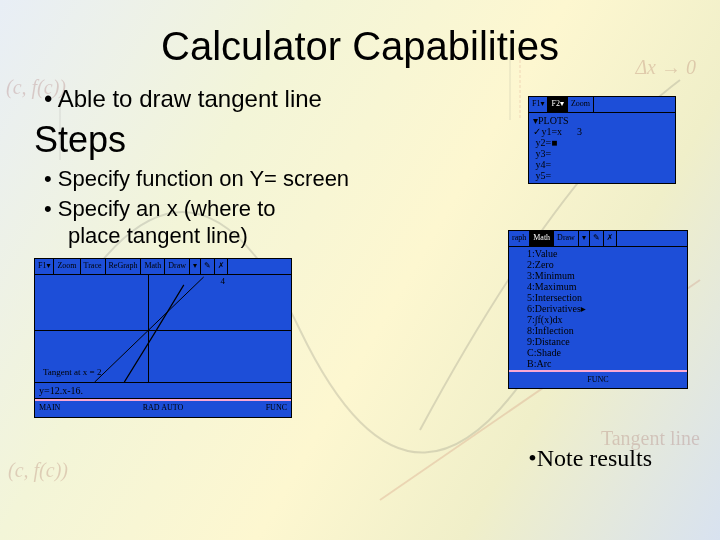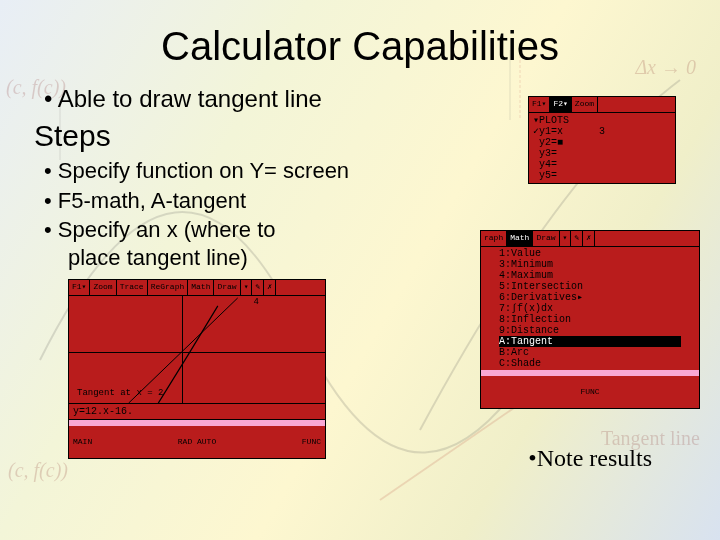--- a/index.html
+++ b/index.html
@@ -35,81 +35,80 @@
   h1 {
     text-align: center;
     font-weight: 400;
     font-size: 40px;
     margin-bottom: 16px;
   }
   .left-col { flex: 1; }
   .bullets { list-style: none; font-size: 24px; margin: 4px 0 6px 10px; }
   .bullets li::before { content: "• "; }
   .steps-heading {
-    font-size: 30px;
+    font-size: 36px;
     font-weight: 400;
     margin: 6px 0 4px 0;
   }
   .subbullets { list-style: none; font-size: 22px; margin-left: 10px; line-height: 1.25; }
   .subbullets li { margin-bottom: 2px; }
   .subbullets li::before { content: "•  "; }
   .sub-indent { display: block; padding-left: 24px; }
 
   
   .calc {
-    background: #b91c1c;
+    background: #1d4ed8;
     border: 1px solid #000;
-    font-family: Liberation Mono, monospace;
+    font-family: Liberation Serif, serif;
     font-size: 10px;
     color: #000;
     line-height: 1.1;
     position: relative;
-    margin-left: 34px;
   }
   .calc-toolbar {
     display: flex;
     align-items: stretch;
     border-bottom: 1px solid #000;
     height: 16px;
     font-size: 8px;
   }
   .tbtn {
     border-right: 1px solid #000;
     padding: 1px 3px;
     display: flex;
     align-items: center;
     white-space: nowrap;
   }
   .tbtn.inv { background: #000; color: #fff; }
   .calc-status {
     display: flex;
     justify-content: space-between;
-    border-top: 6px solid #f9a8d4;
+    border-top: 2px solid #f9a8d4;
     font-size: 8px;
-    padding: 16px 4px;
+    padding: 8px 4px;
     height: 12px;
     align-items: center;
   }
 
   
   .calc-yeq {
     width: 148px;
     position: absolute;
     top: 96px;
     right: 44px;
   }
   .yeq-body { padding: 2px 4px; }
   .yeq-body div { white-space: pre; }
 
   
   .calc-menu {
-    width: 220px;
+    width: 180px;
     position: absolute;
     top: 230px;
-    right: 20px;
+    right: 32px;
   }
   .menu-body { padding: 1px 18px; }
   .menu-body div { white-space: pre; }
   .menu-body .sel { background: #000; color: #fff; }
 
   
   .calc-graph {
     width: 258px;
     margin-top: 8px;
   }
@@ -158,21 +157,20 @@
 <div class="content">
   <h1>Calculator Capabilities</h1>
 
   <div class="left-col">
     <ul class="bullets">
       <li>Able to draw tangent line</li>
     </ul>
     <div class="steps-heading">Steps</div>
     <ul class="subbullets">
       <li>Specify function on Y= screen</li>
-      <li>F5-math, A-tangent</li>
       <li>
         <span>Specify an x (where to</span>
         <span class="sub-indent">place tangent line)</span>
       </li>
     </ul>
 
     <div class="calc calc-graph">
       <div class="calc-toolbar">
         <span class="tbtn">F1▾</span>
         <span class="tbtn">Zoom</span>
@@ -223,30 +221,30 @@
     <div class="calc-toolbar">
       <span class="tbtn">raph</span>
       <span class="tbtn inv">Math</span>
       <span class="tbtn">Draw</span>
       <span class="tbtn">▾</span>
       <span class="tbtn">✎</span>
       <span class="tbtn">✗</span>
     </div>
     <div class="menu-body">
       <div>1:Value</div>
+      <div>2:Zero</div>
       <div>3:Minimum</div>
       <div>4:Maximum</div>
       <div>5:Intersection</div>
       <div>6:Derivatives▸</div>
       <div>7:∫f(x)dx</div>
       <div>8:Inflection</div>
       <div>9:Distance</div>
-      <div class="sel">A:Tangent</div>
+      <div>C:Shade</div>
       <div>B:Arc</div>
-      <div>C:Shade</div>
     </div>
     <div class="calc-status">
       <span></span>
       <span>FUNC</span>
       <span></span>
     </div>
   </div>
 
   <div class="note">•Note results</div>
 </div>

